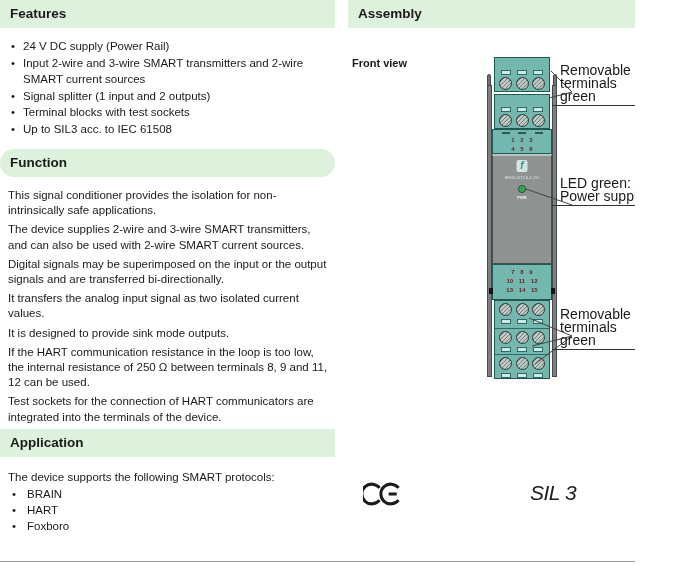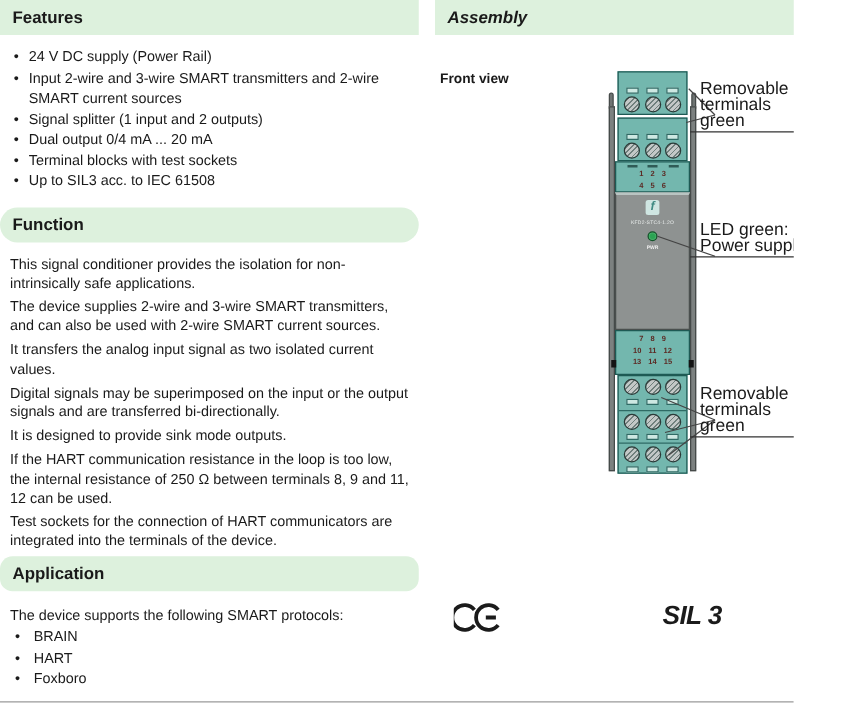--- a/index.html
+++ b/index.html
@@ -17,27 +17,27 @@
   .col-left { position:absolute; left:0; top:0; width:335px; }
   .col-left .sec-bar { position:relative; width:335px; }
   ul.bullets { list-style:none; margin:10px 0 0 0; padding:0 4px 0 10px; }
   ul.bullets li {
     position:relative; padding-left:13px; font-size:11.5px; line-height:16.5px;
   }
   ul.bullets li::before { content:"•"; position:absolute; left:1px; }
   .paras { margin-top:11px; padding:0 6px 0 8px; }
   .paras p { font-size:11.5px; line-height:15.2px; margin:0 0 4px 0; }
   .bar-function { margin-top:12px;border-radius:14px; }
-  .bar-application { margin-top:3px;border-radius:10px; }
+  .bar-application { margin-top:3px; }
   .app-intro { font-size:11.5px; line-height:15px; margin:13px 0 1px 0; padding-left:8px; }
   ul.bullets.app { margin-top:1px; }
   ul.bullets.app li { padding-left:17px; line-height:16.2px; }
   ul.bullets.app li::before { left:2px; }
   
-  .bar-assembly { left:348px; top:0; right:0; width:335px;font-style:italic; }
+  .bar-assembly { left:348px; top:0; right:0; width:335px; }
   .front-view { position:absolute; left:352px; top:57px; font-size:11px; font-weight:bold; }
   
   #device { position:absolute; left:486px; top:57px; width:72px; height:322px; }
   #device .rail { position:absolute; width:5px; background:#7c8180; border:1px solid #454a49; top:28px; height:292px; }
   #device .rail.l { left:1px; } #device .rail.r { left:66px; }
   #device .pin { position:absolute; width:4px; height:13px; top:17px; background:#6f7473; border:1px solid #454a49; border-radius:2px 2px 0 0; }
   #device .pin.l { left:1px; } #device .pin.r { left:67px; }
   .tblock { position:absolute; left:8px; width:56px; height:35px; background:#73b7ae; border:1px solid #1e5a54; }
   .tb1 { top:0; } .tb2 { top:37px; }
   .crow { position:absolute; left:0; right:0; display:flex; justify-content:space-evenly; }
@@ -69,51 +69,50 @@
   .bgroup .crow.screws { top:2px; } .bgroup .crow.clamps { top:18px; }
   
   .callout {
     position:absolute; left:552px; width:111px; padding:0 0 2px 8px;
     border-bottom:1px solid #333; font-size:14px; line-height:13px; white-space:pre-line;
   }
   #lbl-top { top:64px; } #lbl-led { top:177px; } #lbl-bot { top:308px; }
   #leaders { position:absolute; left:0; top:0; pointer-events:none; }
   
   #ce { position:absolute; left:363px; top:480px; }
-  #sil { position:absolute; left:530px; top:481px; font-size:21px; font-weight:bold; font-style:italic; letter-spacing:-0.5px; color:#1b1b1b; }
+  #sil { position:absolute; left:530px; top:481px; font-size:21px; font-weight:normal; font-style:italic; letter-spacing:-0.5px; color:#1b1b1b; }
   .bottom-rule { position:absolute; left:0; right:0; top:561px; height:1px; background:#9a9a9a; }
 </style>
 </head>
 <body>
 
 <div class="page">
 
   <div class="col-left">
     <div class="sec-bar">
       <span>Features</span>
     </div>
     <ul class="bullets">
 
         <li>24 V DC supply (Power Rail)</li>
         <li>Input 2-wire and 3-wire SMART transmitters and 2-wire SMART current sources</li>
         <li>Signal splitter (1 input and 2 outputs)</li>
-        <li>Dual output 0/4 mA ... 20 mA</li>
         <li>Terminal blocks with test sockets</li>
         <li>Up to SIL3 acc. to IEC 61508</li>
       </ul>
 
     <div class="sec-bar bar-function">
       <span>Function</span>
     </div>
     <div class="paras">
 
     <p>This signal conditioner provides the isolation for non-intrinsically safe applications.</p>
         <p>The device supplies 2-wire and 3-wire SMART transmitters, and can also be used with 2-wire SMART current sources.</p>
+        <p>Digital signals may be superimposed on the input or the output signals and are transferred bi-directionally.</p>
         <p>It transfers the analog input signal as two isolated current values.</p>
-        <p>Digital signals may be superimposed on the input or the output signals and are transferred bi-directionally.</p>
         <p>It is designed to provide sink mode outputs.</p>
         <p>If the HART communication resistance in the loop is too low, the internal resistance of 250 Ω between terminals 8, 9 and 11, 12 can be used.</p>
         <p>Test sockets for the connection of HART communicators are integrated into the terminals of the device.</p>
       </div>
 
     <div class="sec-bar bar-application">
       <span>Application</span>
     </div>
     <p class="app-intro">The device supports the following SMART protocols:</p>
     <ul class="bullets app">

